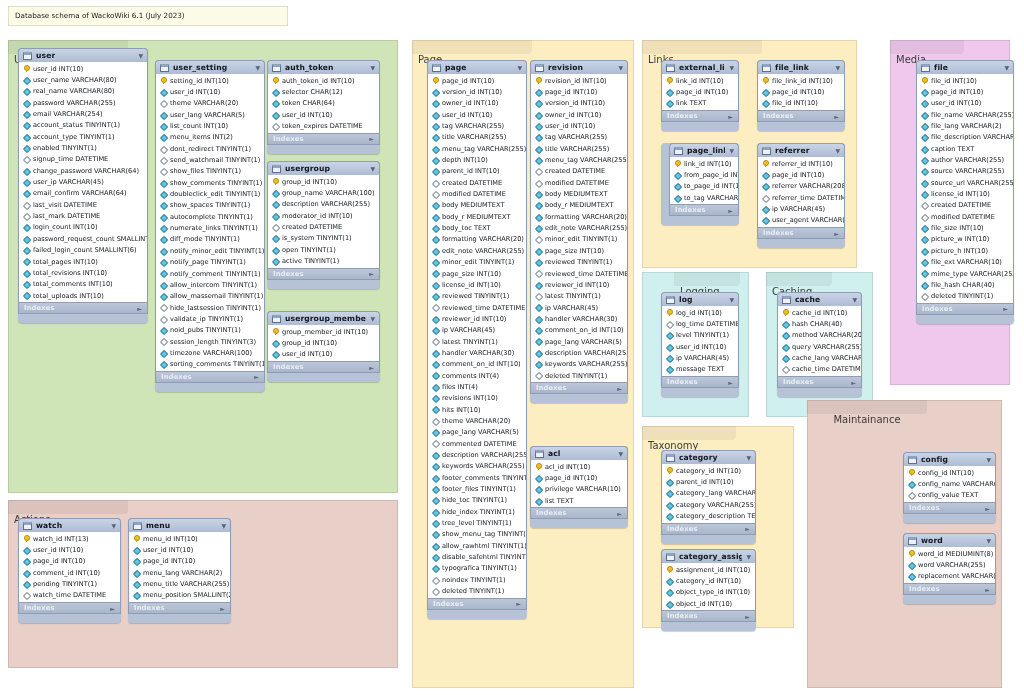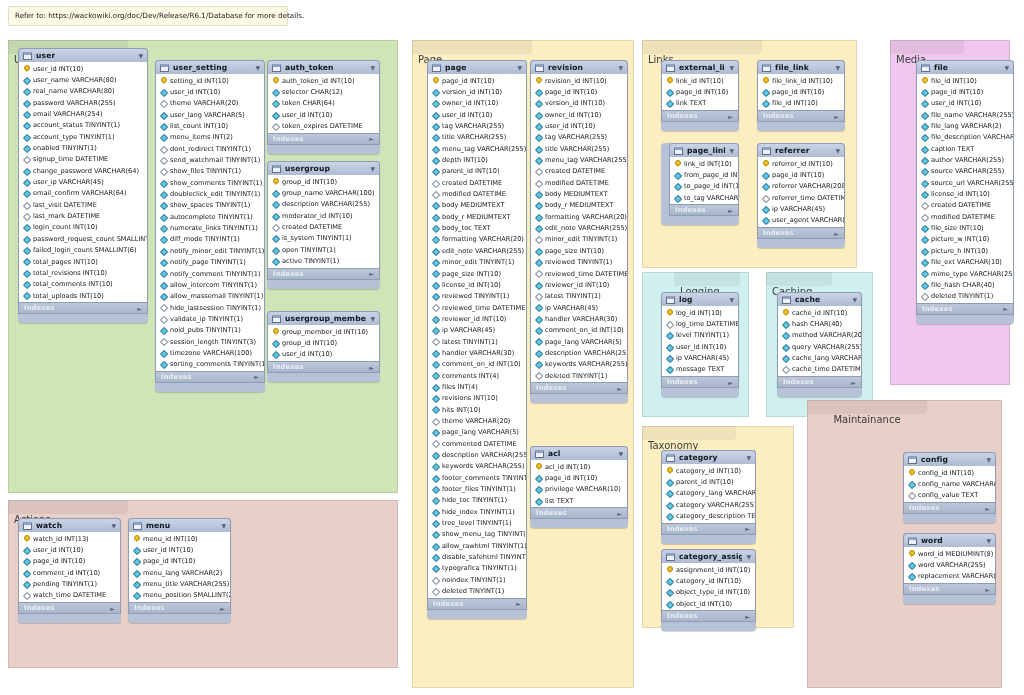--- a/index.html
+++ b/index.html
@@ -136,21 +136,21 @@
     letter-spacing: .1px;
   }
   .idx .arw { margin-left: auto; font-size: 6px; color: #5d6a80; }
 </style>
 </head>
 <body>
 
 <div id="canvas">
 
   <div class="note" style="left:8px; top:6px; width:280px;">
-    <div>Refer to: https://wackowiki.org/doc/Dev/Release/R6.1/Database for more details.</div>
+    <div>Database schema of WackoWiki 6.1 (July 2023)</div>
   </div>
 
   <div id="groups-layer">
       <div class="group" style="left: 8px; top: 40px; width: 390px; height: 453px;">
         <div class="group-body" style="background: rgb(207, 229, 184);"></div>
         <div class="group-tab" style="min-width: 120px;">Users</div>
       </div>
       <div class="group" style="left: 8px; top: 500px; width: 390px; height: 168px;">
         <div class="group-body" style="background: rgb(232, 207, 200);"></div>
         <div class="group-tab" style="min-width: 120px;">Actions</div>

